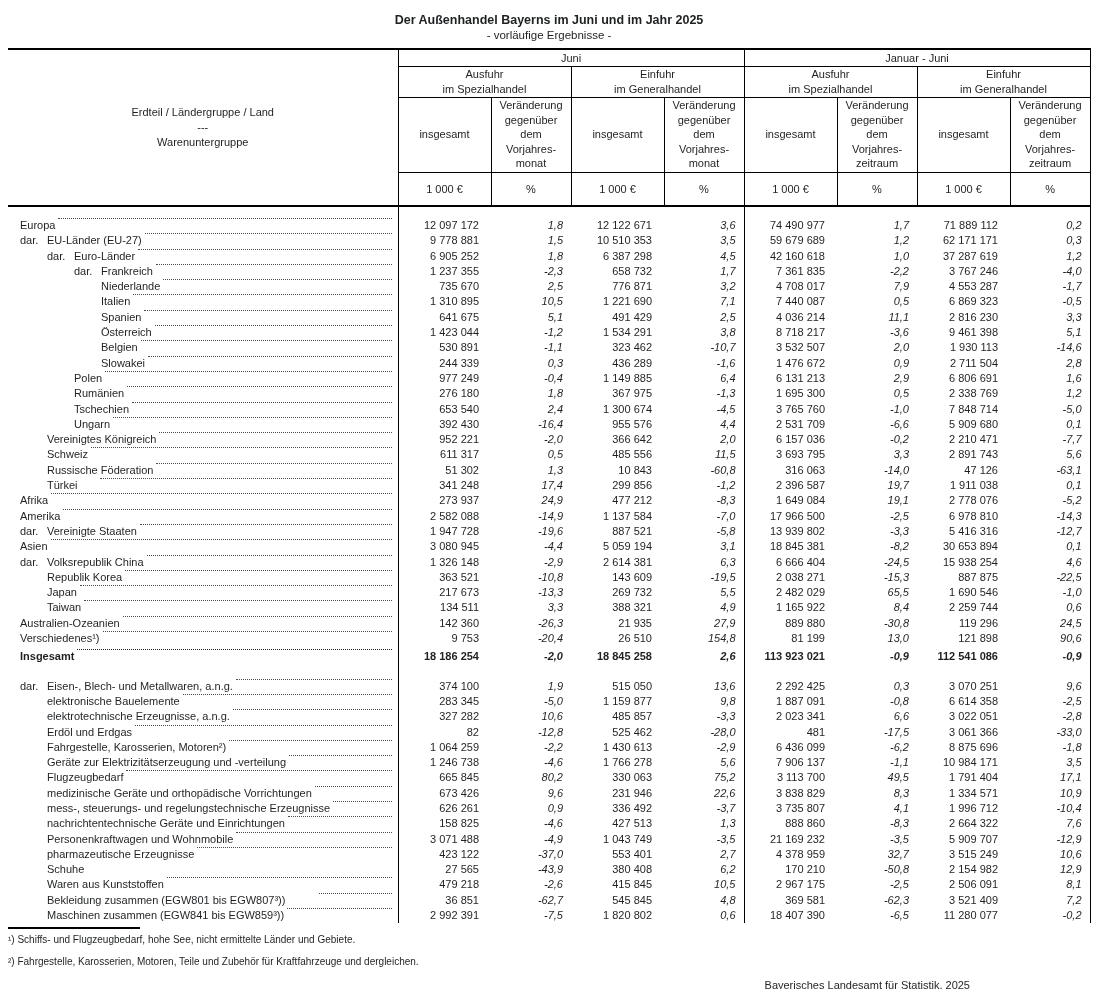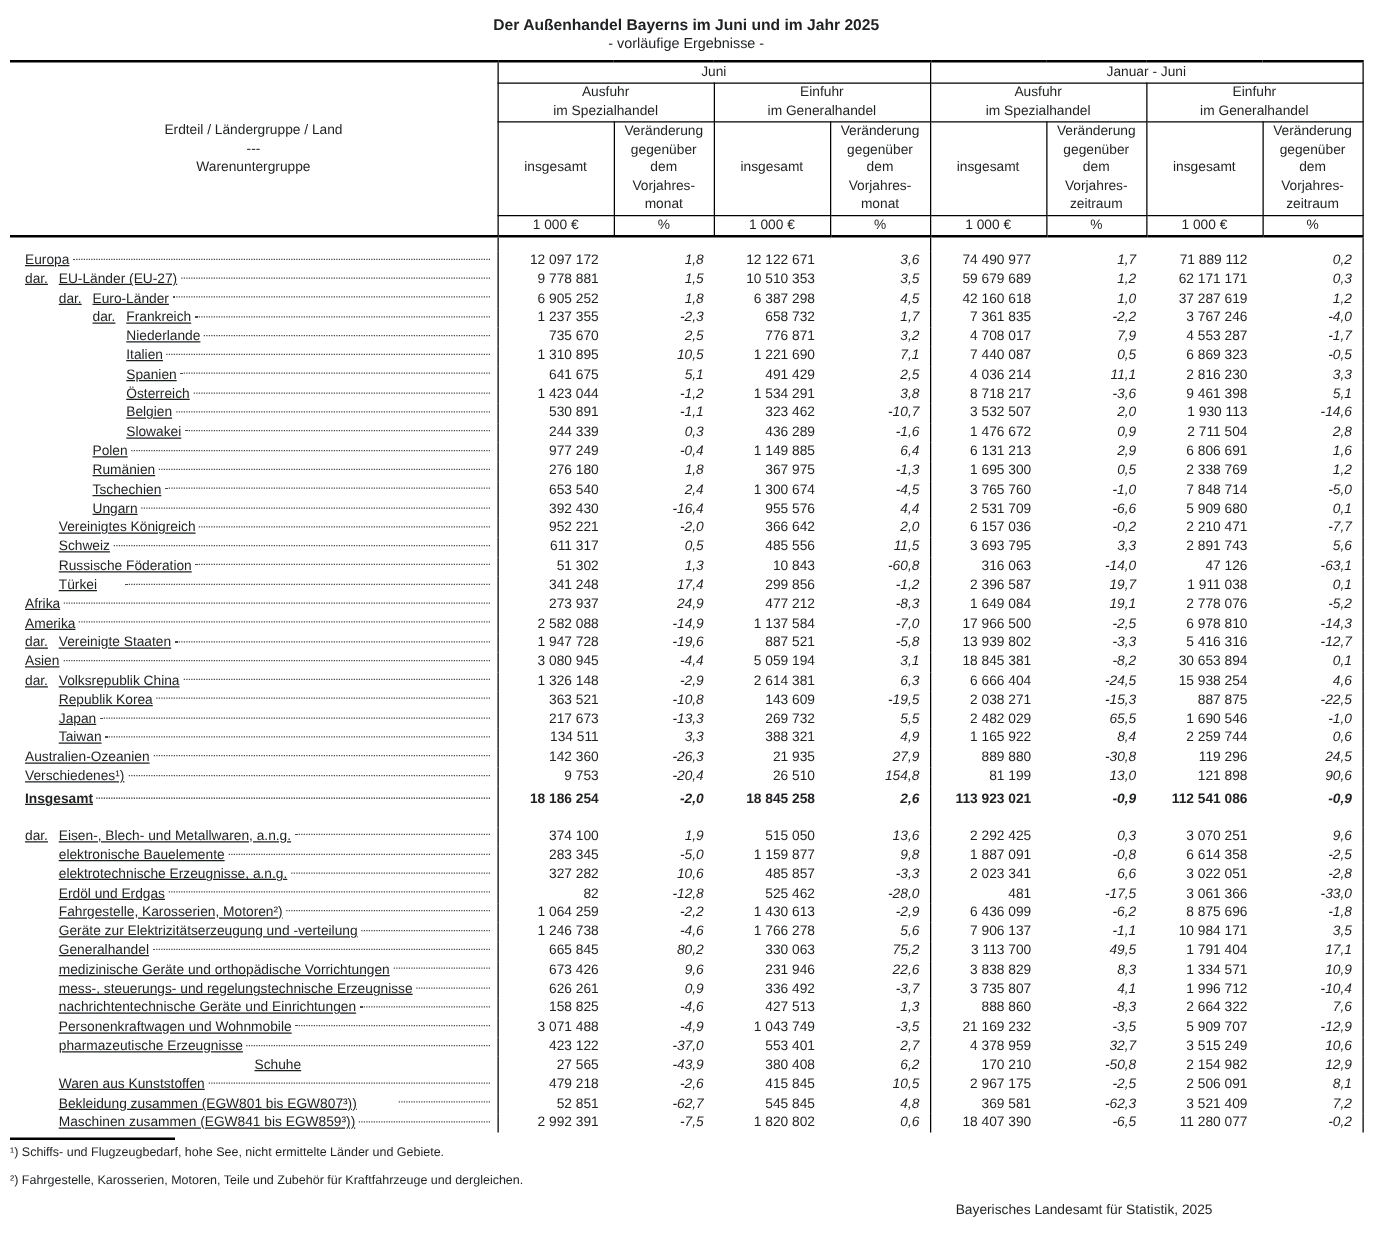--- a/index.html
+++ b/index.html
@@ -10,32 +10,32 @@
   .subtitle{text-align:center;font-size:11.5px;line-height:14px;margin-bottom:6px;}
 
   table.t{border-collapse:collapse;table-layout:fixed;width:1082px;}
   .t th,.t td{padding:0;font-size:11px;font-weight:normal;vertical-align:middle;box-sizing:border-box;}
 
   
   thead th,thead td{border:1px solid #000;text-align:center;white-space:pre-line;}
   thead .r1 th{height:17px;border-top:2px solid #000;}
   thead .r2 th{height:31px;line-height:14.5px;}
   thead .r3 th{height:75px;line-height:14.6px;}
-  thead .r4 th{height:17px;border-bottom:2px solid #000;}
+  thead .r4 th{height:34px;border-bottom:2px solid #000;}
   th.hlbl{border-left:none;border-top:2px solid #000;border-bottom:2px solid #000;
           line-height:15px;font-weight:normal;}
 
   
   tbody td{border:none;}
   td.sepR{border-right:1px solid #000;}
   tr.dr td{height:15.3px;line-height:15.3px;}
   td.num{text-align:right;padding-right:12px;white-space:nowrap;}
   td.pct{text-align:right;padding-right:8px;font-style:italic;white-space:nowrap;}
   td.c0{overflow:hidden;}
-  .lab{display:flex;align-items:center;height:15.3px;line-height:15.3px;text-decoration:underline;}
+  .lab{display:flex;align-items:flex-start;height:15.3px;line-height:15.3px;}
   .pre{flex:none;width:27px;white-space:nowrap;}
   .txt{flex:none;white-space:nowrap;}
   .leader{flex:1 1 auto;min-width:6px;border-bottom:1.4px dotted #4a4a4a;margin:0 6px 3px 3px;}
   tr.total td{font-weight:bold;}
   tr.total .leader{border-bottom:1.8px dotted #222;}
   tr.sp td{padding:0;}
 
   
   .fnrule{width:132px;border-top:2px solid #000;margin-top:4px;}
   .fn{font-size:10px;line-height:22px;white-space:nowrap;}
@@ -693,21 +693,21 @@
           <td class="num">1 766 278</td>
           <td class="pct sepR">5,6</td>
           <td class="num">7 906 137</td>
           <td class="pct">-1,1</td>
           <td class="num">10 984 171</td>
           <td class="pct sepR">3,5</td>
         </tr>
         <tr class="dr">
           <td class="c0 sepR">
             <div class="lab" style="padding-left: 39px;">
-              <span class="txt">Generalhandel</span>
+              <span class="txt">Flugzeugbedarf</span>
               <span class="leader"></span>
             </div>
           </td>
           <td class="num">665 845</td>
           <td class="pct">80,2</td>
           <td class="num">330 063</td>
           <td class="pct sepR">75,2</td>
           <td class="num">3 113 700</td>
           <td class="pct">49,5</td>
           <td class="num">1 791 404</td>
@@ -825,21 +825,21 @@
           <td class="num">2 506 091</td>
           <td class="pct sepR">8,1</td>
         </tr>
         <tr class="dr">
           <td class="c0 sepR">
             <div class="lab" style="padding-left: 39px; gap: 31px;">
               <span class="txt">Bekleidung zusammen (EGW801 bis EGW807³))</span>
               <span class="leader"></span>
             </div>
           </td>
-          <td class="num">52 851</td>
+          <td class="num">36 851</td>
           <td class="pct">-62,7</td>
           <td class="num">545 845</td>
           <td class="pct sepR">4,8</td>
           <td class="num">369 581</td>
           <td class="pct">-62,3</td>
           <td class="num">3 521 409</td>
           <td class="pct sepR">7,2</td>
         </tr>
         <tr class="dr">
           <td class="c0 sepR">

